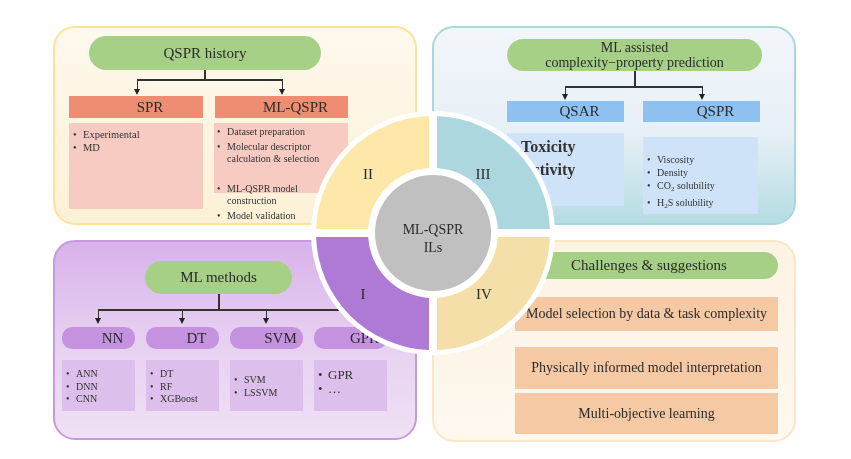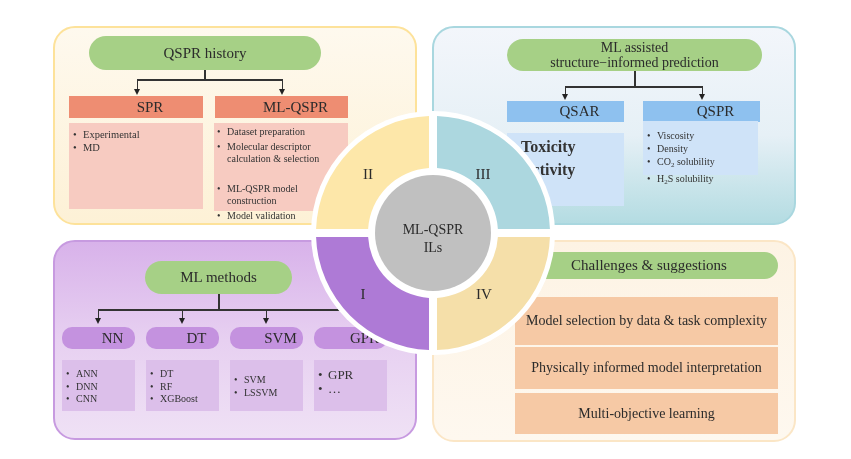--- a/index.html
+++ b/index.html
@@ -51,49 +51,49 @@
 <div class="arrow" style="left:134px;top:89px;"></div>
 <div class="arrow" style="left:279px;top:89px;"></div>
 <div class="hdr spr-h" style="left:69px;top:96px;width:134px;height:22px;">SPR</div>
 <div class="hdr spr-h" style="left:215px;top:96px;width:133px;height:22px;">ML-QSPR</div>
 <div class="cbox spr-c" style="left:69px;top:123px;width:134px;height:86px;padding:5px 4px;">
   <ul style="line-height:13px;">
     <li style="">Experimental</li>
     <li>MD</li>
   </ul>
 </div>
-<div class="cbox spr-c" style="left:214px;top:123px;width:134px;height:88px;padding:3px 3px;font-size:10px;line-height:12px;">
+<div class="cbox spr-c" style="left:214px;top:123px;width:134px;height:70px;padding:3px 3px;font-size:10px;line-height:12px;">
   <ul>
     <li style="margin-bottom:3px;">Dataset preparation</li>
     <li style="margin-bottom:18px;">Molecular descriptor calculation &amp; selection</li>
     <li style="margin-bottom:3px;">ML-QSPR model construction</li>
     <li>Model validation</li>
   </ul>
 </div>
 
 <div id="p3" class="panel"></div>
 <div class="pill" style="left:507px;top:39px;width:255px;height:32px;flex-direction:column;font-size:14px;line-height:15px;">
   <span>ML assisted</span>
-  <span>structure−informed prediction</span>
+  <span>complexity−property prediction</span>
 </div>
 <div class="line" style="left:634px;top:71px;width:2px;height:16px;"></div>
 <div class="line" style="left:565px;top:86px;width:138px;height:2px;"></div>
 <div class="line" style="left:565px;top:87px;width:1px;height:7px;"></div>
 <div class="line" style="left:702px;top:87px;width:1px;height:7px;"></div>
 <div class="arrow" style="left:562px;top:94px;"></div>
 <div class="arrow" style="left:699px;top:94px;"></div>
 <div class="hdr qs-h" style="left:507px;top:101px;width:117px;height:21px;">QSAR</div>
 <div class="hdr qs-h" style="left:643px;top:101px;width:117px;height:21px;">QSPR</div>
 <div class="cbox qs-c" style="left:507px;top:133px;width:117px;height:73px;padding:7px 4px;font-size:16px;font-weight:bold;">
   <ul>
     <li style="margin-bottom:10px;">Toxicity</li>
     <li class="nobullet">Activity</li>
   </ul>
 </div>
-<div class="cbox qs-c" style="left:643px;top:121px;width:115px;height:54px;padding:8px 4px;font-size:10px;line-height:13px;">
+<div class="cbox qs-c" style="left:643px;top:137px;width:115px;height:77px;padding:16px 4px;font-size:10px;line-height:13px;">
   <ul>
     <li>Viscosity</li>
     <li>Density</li>
     <li>CO<sub>2</sub> solubility</li>
     <li>H<sub>2</sub>S solubility</li>
   </ul>
 </div>
 
 <div id="p2" class="panel"></div>
 <div class="pill" style="left:145px;top:261px;width:147px;height:33px;">ML methods</div>
@@ -131,21 +131,21 @@
 </div>
 <div class="cbox ml-c" style="left:314px;top:360px;width:73px;height:51px;padding:8px 4px;font-size:13px;line-height:14px;">
   <ul>
     <li>GPR</li>
     <li>…</li>
   </ul>
 </div>
 
 <div id="p4" class="panel"></div>
 <div class="pill" style="left:520px;top:252px;width:258px;height:27px;border-radius:14px;">Challenges &amp; suggestions</div>
-<div class="ch-box" style="left:515px;top:297px;width:263px;height:48px;">Model selection by data &amp; task complexity</div>
+<div class="ch-box" style="left:515px;top:297px;width:263px;height:34px;">Model selection by data &amp; task complexity</div>
 <div class="ch-box" style="left:515px;top:347px;width:263px;height:42px;">Physically informed model interpretation</div>
 <div class="ch-box" style="left:515px;top:393px;width:263px;height:41px;">Multi-objective learning</div>
 
 <svg class="abs" style="left:0;top:0;" width="851" height="459">
   <circle cx="433" cy="233" r="122" fill="#ffffff"></circle>
   <path id="q2" d="M429.00,116.07 L429.00,168.12 A65,65 0 0 0 368.12,229.00 L316.07,229.00 A117,117 0 0 1 429.00,116.07 Z" fill="#fde7a9"></path>
   <path id="q3" d="M437.00,116.07 L437.00,168.12 A65,65 0 0 1 497.88,229.00 L549.93,229.00 A117,117 0 0 0 437.00,116.07 Z" fill="#acd7df"></path>
   <path id="q1" d="M429.00,349.93 L429.00,297.88 A65,65 0 0 1 368.12,237.00 L316.07,237.00 A117,117 0 0 0 429.00,349.93 Z" fill="#ae7ad6"></path>
   <path id="q4" d="M437.00,349.93 L437.00,297.88 A65,65 0 0 0 497.88,237.00 L549.93,237.00 A117,117 0 0 1 437.00,349.93 Z" fill="#f5dfa9"></path>
   <circle id="center-circle" cx="433" cy="233" r="58" fill="#c0c0c0"></circle>

